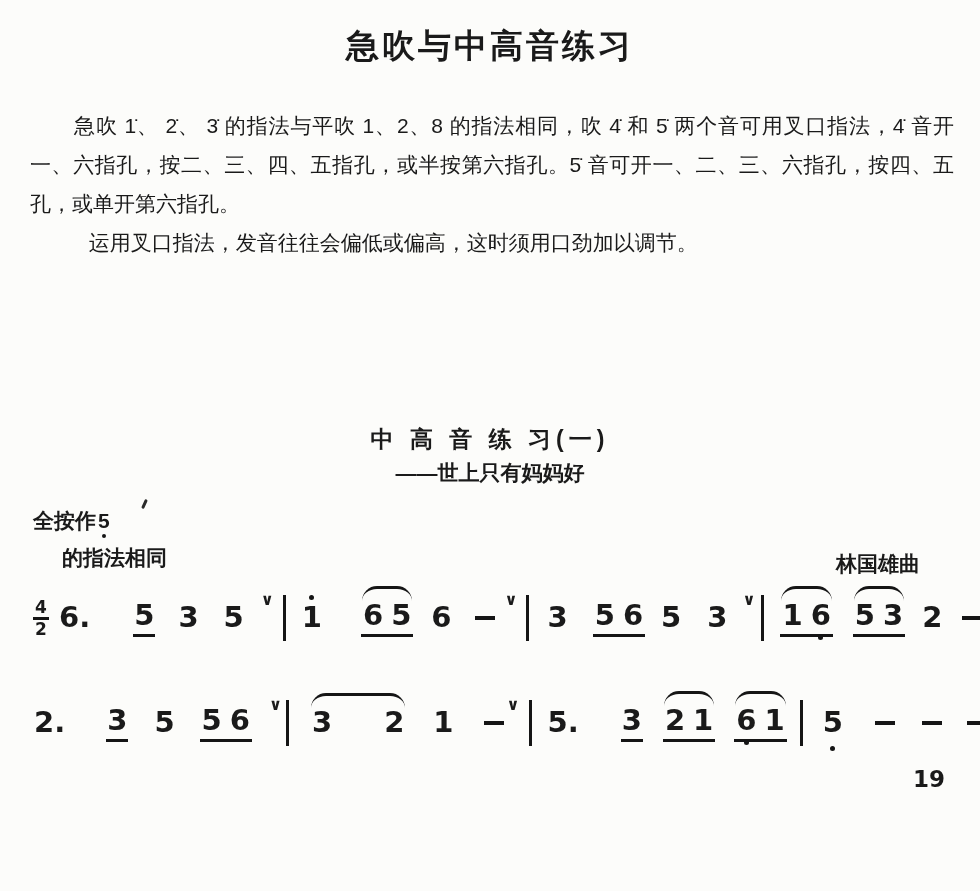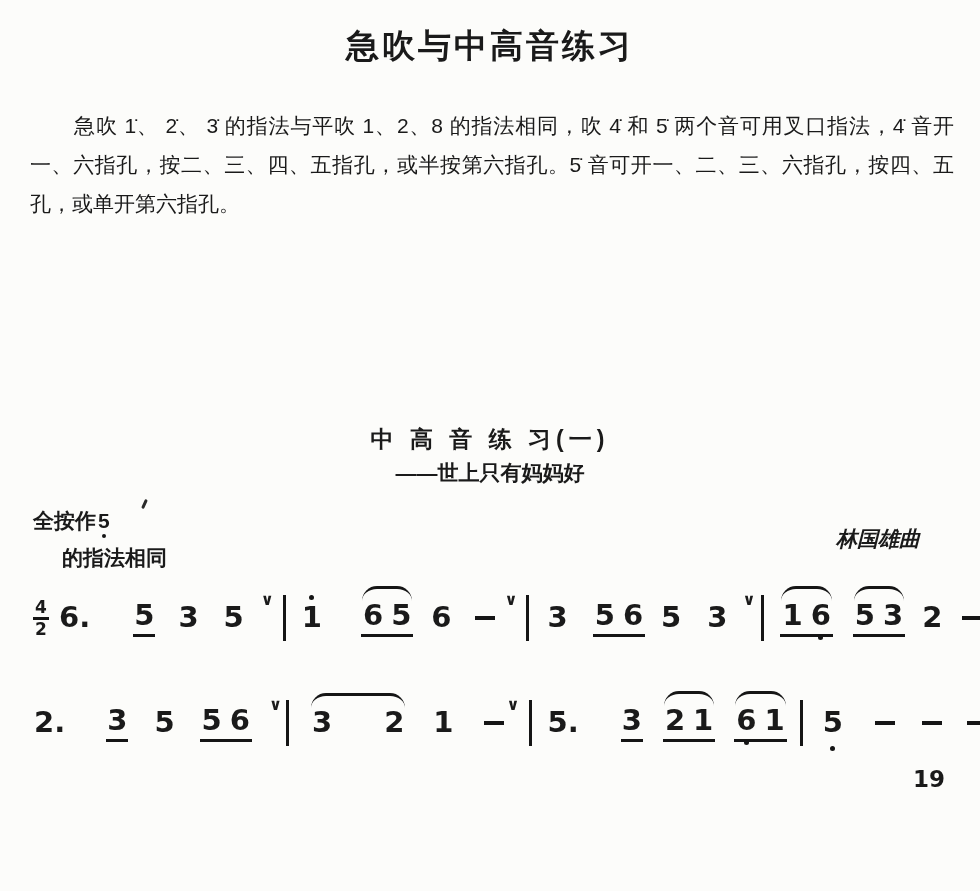--- a/index.html
+++ b/index.html
@@ -16,21 +16,21 @@
              font-size:23px;font-weight:bold;letter-spacing:5px;}
   .dedication{position:absolute;top:459px;left:0;width:100%;text-align:center;
               font-size:21px;font-weight:bold;}
   .key{position:absolute;top:507px;left:33px;font-size:21px;font-weight:bold;text-align:center;}
   .keynote{position:relative;display:inline-block;margin-left:2px;}
   .kdot{position:absolute;left:50%;bottom:-5px;width:4px;height:4px;border-radius:50%;
         background:#151515;transform:translateX(-50%);}
   .stray{position:absolute;left:143px;top:499px;width:3px;height:10px;background:#2a2a2a;
          transform:rotate(24deg);border-radius:2px;}
   .tempo{position:absolute;top:544px;left:62px;font-size:21px;font-weight:bold;}
-  .composer{position:absolute;top:525px;left:836px;font-size:21px;font-weight:bold;font-style:italic;}
+  .composer{position:absolute;top:550px;left:836px;font-size:21px;font-weight:bold;}
 
   
   .mline{position:absolute;left:33px;display:flex;align-items:center;height:70px;}
   .mline1{top:583px;} .mline2{top:688px;}
   .mnote{position:relative;display:inline-block;font-weight:bold;font-size:29px;line-height:1;
          padding:2px 1px 4px;font-family:"DejaVu Sans",sans-serif;}
   .mnote.ul{border-bottom:3px solid #151515;}
   .mgrp{position:relative;display:inline-flex;gap:8px;padding:2px 2px 4px;}
   .mgrp.ul{border-bottom:3px solid #151515;}
   .mgrp .mnote{padding:0;border-bottom:none;}
@@ -56,20 +56,21 @@
 </style>
 </head>
 <body>
 
 <div class="page">
 
   <div class="title">急吹与中高音练习</div>
 
   <div class="paras">
     <p class="p2">急吹 1̇、 2̇、 3̇ 的指法与平吹 1、2、8 的指法相同，吹 4̇ 和 5̇ 两个音可用叉口指法，4̇ 音开一、六指孔，按二、三、四、五指孔，或半按第六指孔。5̇ 音可开一、二、三、六指孔，按四、五孔，或单开第六指孔。</p>
+    <p class="p3">运用叉口指法，发音往往会偏低或偏高，这时须用口劲加以调节。</p>
   </div>
 
   <div class="sec-title">中 高 音 练 习(一)</div>
   <div class="dedication">——世上只有妈妈好</div>
 
   <div class="key"><span>全按作</span><span class="keynote"><b>5</b><i class="kdot"></i></span></div>
   <i class="stray"></i>
 
   <div class="tempo">的指法相同</div>
   <div class="composer">林国雄曲</div>

